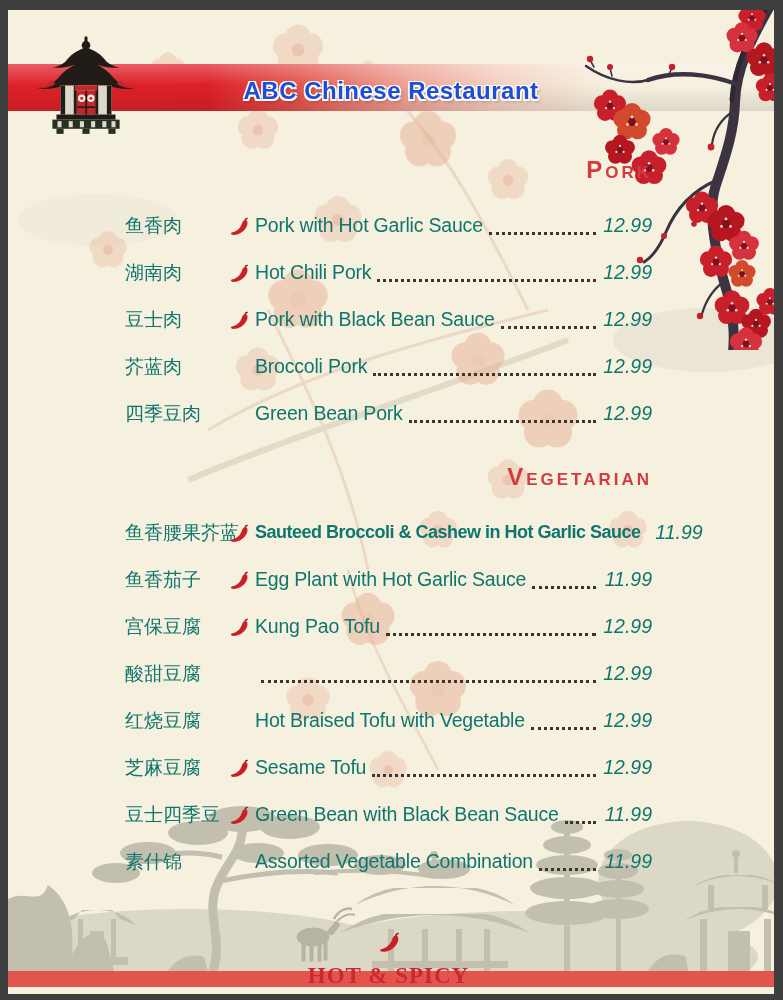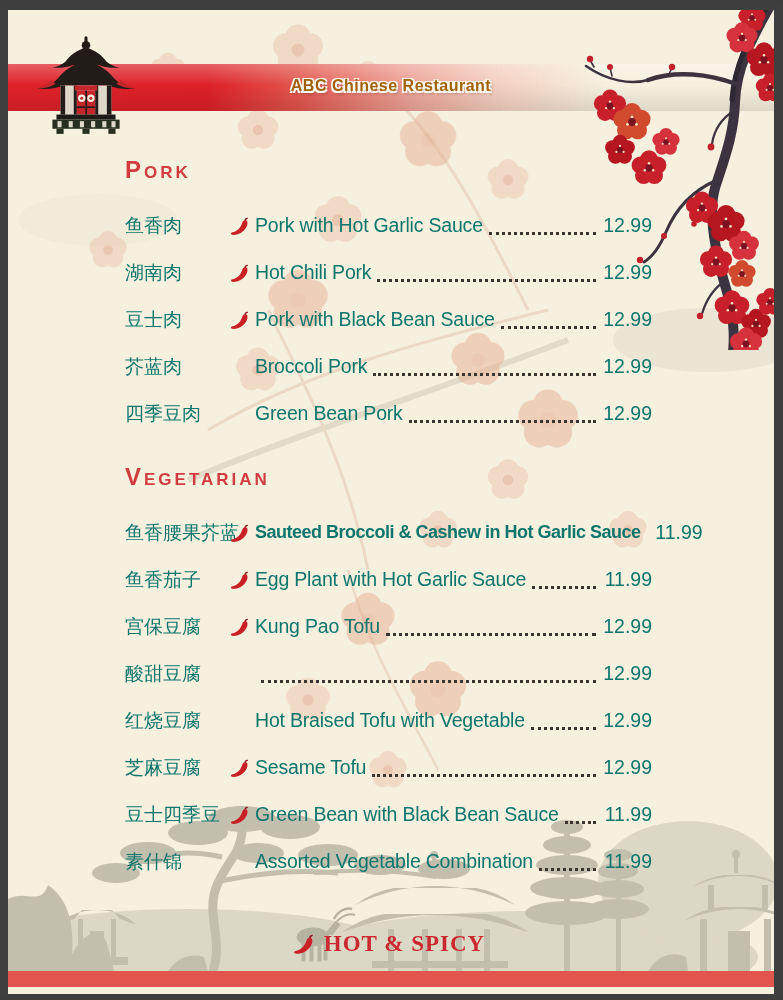--- a/index.html
+++ b/index.html
@@ -14,42 +14,42 @@
   .bg-watermark{position:absolute;left:0;top:0;z-index:1;}
   .bg-silhouette{position:absolute;left:0;bottom:23px;z-index:1;}
   .band{
     position:absolute;left:0;top:54px;width:100%;height:47px;z-index:2;
     background:linear-gradient(to right,#df2129 0%,#dd2028 26%,#e2564e 38%,#eda195 52%,#f3cdbd 63%,rgba(246,240,223,0) 78%);
   }
   .band::after{content:"";position:absolute;inset:0;
     background:linear-gradient(to bottom,rgba(255,255,255,.28),rgba(255,255,255,0) 45%,rgba(0,0,0,.10));}
   .header-title{
     position:absolute;top:67px;left:0;width:766px;text-align:center;z-index:4;
-    font-size:16px;font-weight:bold;letter-spacing:.5px;color:#a16207;
+    font-size:24px;font-weight:bold;letter-spacing:.5px;color:#1d4ed8;
     text-shadow:-1.5px -1.5px 0 #fdfbf4,1.5px -1.5px 0 #fdfbf4,-1.5px 1.5px 0 #fdfbf4,1.5px 1.5px 0 #fdfbf4,2px 3px 3px rgba(60,40,40,.35);
   }
   .logo{position:absolute;left:22px;top:26px;z-index:4;}
   .branch-art{position:absolute;right:0;top:0;z-index:3;}
   .bottom-bar{position:absolute;left:0;right:0;bottom:7px;height:16px;background:#e2544e;z-index:3;}
 
   .menu{position:absolute;left:117px;top:138px;width:527px;z-index:5;}
   .section-title{
-    margin:8px 0 18px;text-align:left;font-weight:bold;font-size:24px;
+    margin:8px 0 18px;text-align:right;font-weight:bold;font-size:24px;
     font-variant:small-caps;letter-spacing:3px;color:#d23c40;
   }
   .menu-section + .menu-section .section-title{margin-top:26px;}
   .row{display:flex;align-items:center;height:47px;color:#0f766e;}
   .zh{min-width:102px;font-size:19px;white-space:nowrap;padding-right:2px;}
   .chili-slot{width:26px;flex:0 0 26px;display:flex;align-items:center;}
   .chili-slot.hidden{visibility:hidden;}
   .en{font-size:19.5px;white-space:nowrap;letter-spacing:-0.2px;}
   .en.tight{font-size:18px;letter-spacing:-0.5px;font-weight:bold;}
   .leader{flex:1 1 20px;min-width:0;height:15px;border-bottom:3px dotted #3a3531;margin:0 4px 0 6px;}
-  .price{min-width:52px;text-align:right;font-size:19.5px;}
-  .legend{margin-top:46px;display:flex;align-items:center;justify-content:center;gap:10px;}
+  .price{min-width:52px;text-align:right;font-size:19.5px;font-style:italic;}
+  .legend{margin-top:46px;display:flex;align-items:center;justify-content:center;gap:10px;flex-direction:column;}
   .legend-label{
     font-family:"Liberation Serif","DejaVu Serif",serif;font-weight:bold;
     font-size:23px;letter-spacing:1px;color:#cc2830;
   }
 </style>
 </head>
 <body>
 
 <div class="frame">
 

